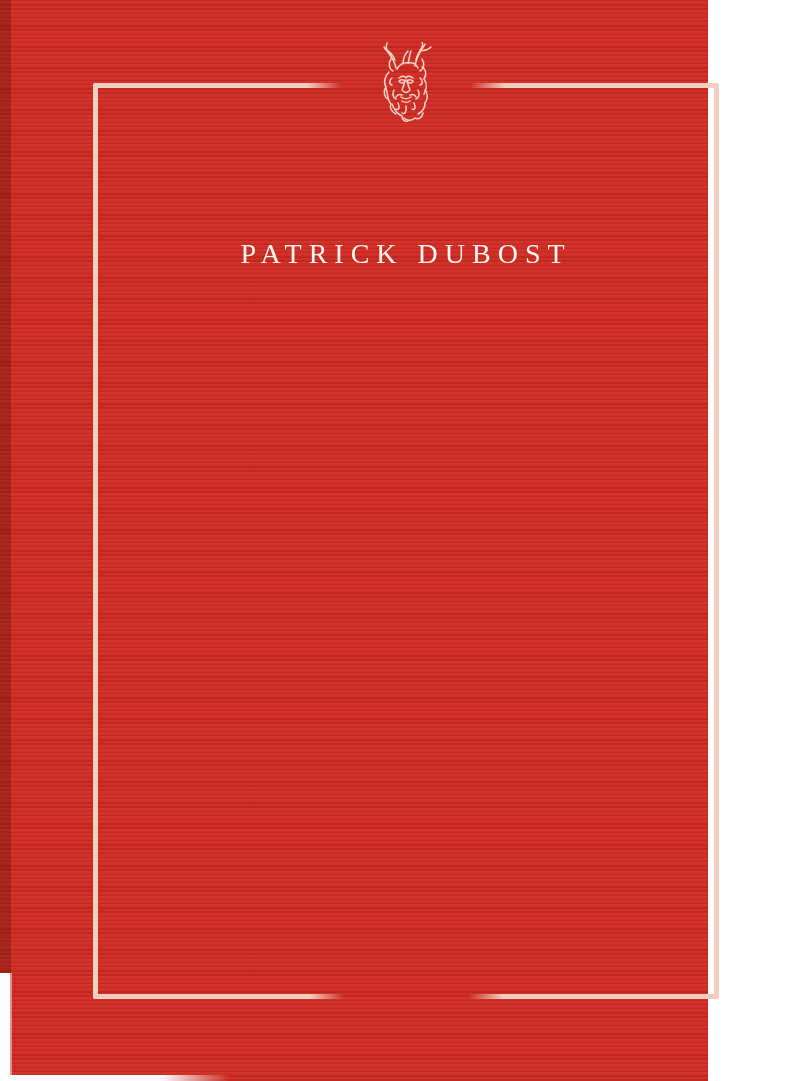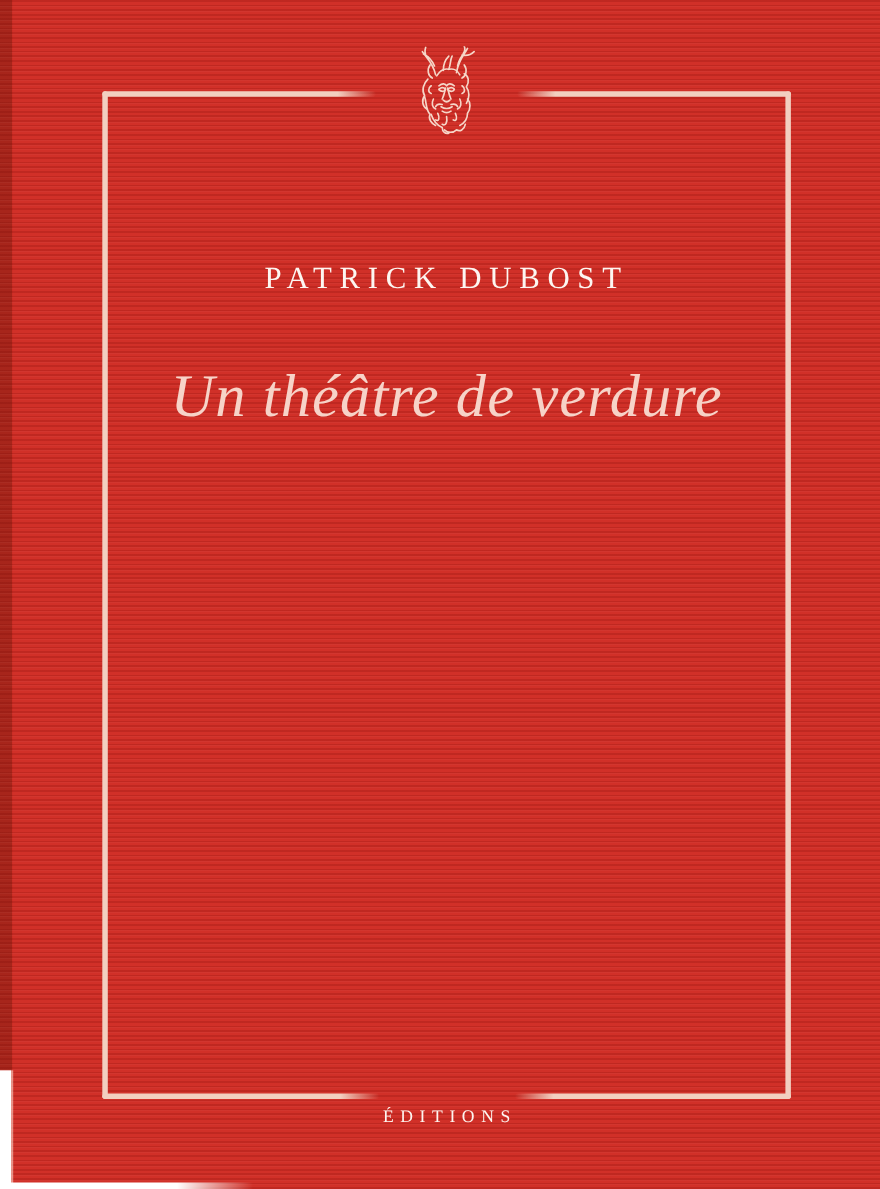--- a/index.html
+++ b/index.html
@@ -5,21 +5,21 @@
   html,body{margin:0;padding:0;background:#ffffff;}
   .page{
     position:relative;
     width:800px;height:1081px;
     background:var(--page_white,#fff);
     overflow:hidden;
     font-family:"Liberation Serif","DejaVu Serif",serif;
   }
   
   .cover{
-    position:absolute;left:0;top:0;width:800px;height:1081px;
+    position:absolute;left:0;top:0;width:708px;height:1081px;
     background:var(--background_red,#d13028);
   }
   
   .stripes{
     position:absolute;left:0;top:0;right:0;bottom:0;
     background:repeating-linear-gradient(
       to bottom,
       rgba(120,8,4,0.20) 0px, rgba(120,8,4,0.20) 1.5px,
       rgba(255,255,255,0.03) 1.5px, rgba(255,255,255,0.03) 2.2px,
       transparent 2.2px, transparent 4.2px);
@@ -158,24 +158,22 @@
           <path d="M25,39.5 C27,41.5 30,41.5 31,39.5 M25,39 C27,37.5 29.5,37.5 31,39"></path>
           <path d="M33,39.5 C35,41.5 38,41.5 39,39.5 M33,39 C35,37.5 37.5,37.5 39,39"></path>
 
           <path d="M28,53 C25,52 23,53 22,55 M36,53 C39,52 41,53 42,55"></path>
           <path d="M27,55 C30,57 34,57 37,55 M28,59 C31,61 33,61 36,59"></path>
         </svg>
       </div>
 
       <div class="author">PATRICK DUBOST</div>
 
-      <div class="title">Un théâtre de verdure</div>
 
 
-      <div class="editions">ÉDITIONS</div>
     </div>
   </div>
 
   <div class="spine">
     <div class="stripes"></div>
   </div>
   <div class="white-left"></div>
   <div class="cover-edge-line"></div>
   <div class="white-bottom"></div>
 </div>

